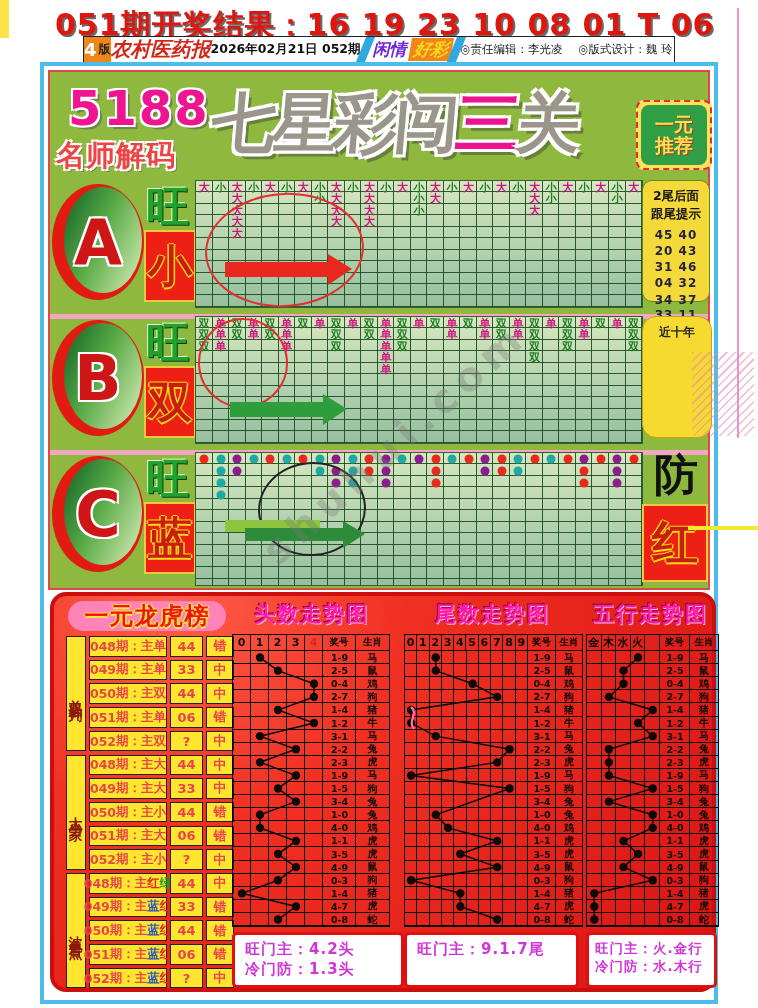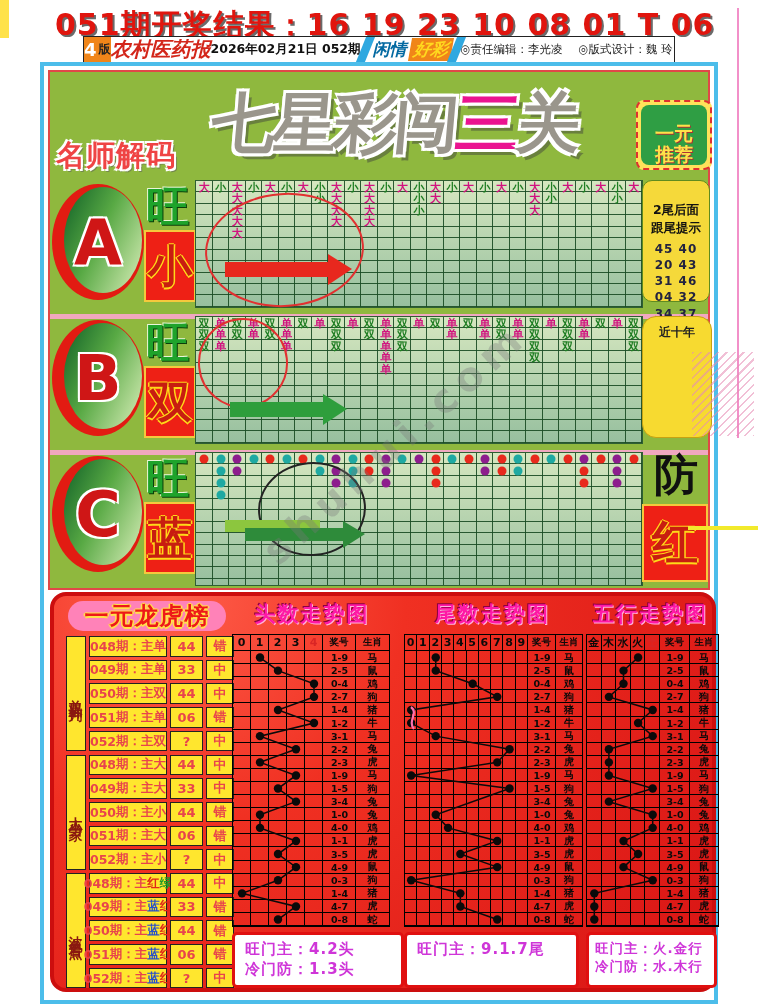--- a/index.html
+++ b/index.html
@@ -12,21 +12,21 @@
   .masthead{position:absolute;left:83px;top:36px;width:592px;height:27px;background:#fff;
             border:1px solid #222;display:flex;align-items:center;box-sizing:border-box;font-size:12px;}
   .page-badge{width:48px;height:100%;background:#f08519;display:flex;align-items:center;justify-content:center;gap:2px;}
   .page-badge .n{color:#fff;font-size:18px;font-weight:900;}
   .page-badge .u{color:#222;font-size:12px;font-weight:700;}
   .paper-name{width:122px;text-align:center;font-family:"DejaVu Serif","Liberation Serif",serif;
               font-size:20px;font-weight:900;font-style:italic;color:#d3261a;white-space:nowrap;}
   .date-issue{width:150px;text-align:center;color:#111;font-size:12.5px;font-weight:700;white-space:nowrap;}
   .col-block{display:flex;align-items:center;height:100%;}
   .stripe{width:9px;height:100%;background:#2fa8e0;transform:skewX(-22deg);}
-  .xianqing{font-size:17px;font-weight:900;font-style:italic;color:#0369a1;padding:16px 3px;white-space:nowrap;}
+  .xianqing{font-size:17px;font-weight:900;font-style:italic;color:#6d28d9;padding:16px 3px;white-space:nowrap;}
   .haocai{font-size:17px;font-weight:900;font-style:italic;color:#ffd91e;background:#f08519;
           padding:0 4px;transform:skewX(-10deg);white-space:nowrap;}
   .credits{margin-left:auto;display:flex;gap:16px;padding-right:8px;color:#222;font-size:11.5px;white-space:nowrap;}
   
   .frame{position:absolute;left:40px;top:62px;width:678px;height:942px;border:4px solid #4cbdea;
          box-sizing:border-box;background:#fff;}
   .green-panel{position:absolute;left:48px;top:70px;width:662px;height:520px;background:#8fb83e;
                border:2px solid #e04848;box-sizing:border-box;}
   .sep{position:absolute;left:0;width:100%;height:5px;background:#f0a8c0;}
   
@@ -34,21 +34,21 @@
     text-shadow:-2px -2px 0 #fff,2px -2px 0 #fff,-2px 2px 0 #fff,2px 2px 0 #fff,4px 4px 0 rgba(90,90,90,.55);}
   .decode{position:absolute;left:56px;top:136px;font-size:29px;font-weight:900;color:#ef4444;letter-spacing:1px;
     text-shadow:-2px -2px 0 #fff,2px -2px 0 #fff,-2px 2px 0 #fff,2px 2px 0 #fff,3px 3px 0 rgba(90,90,90,.5);}
   .big-title{position:absolute;left:212px;top:80px;font-size:64px;font-weight:900;color:#9a968c;
     transform:skewX(-5deg);letter-spacing:-3px;white-space:nowrap;
     text-shadow:-3px -3px 0 #fff,3px -3px 0 #fff,-3px 3px 0 #fff,3px 3px 0 #fff,6px 6px 0 rgba(60,60,60,.45);}
   .big-title .pink{color:#ea1390;}
   .recommend{position:absolute;left:636px;top:100px;width:76px;height:70px;background:#ffe25a;
              border:2px dashed #e03030;border-radius:8px;box-sizing:border-box;padding:3px;}
   .recommend .inner{width:100%;height:100%;background:#2f9e44;border-radius:8px;display:flex;flex-direction:column;
-             align-items:center;justify-content:flex-end;line-height:1.1;}
+             align-items:center;justify-content:center;line-height:1.1;}
   .recommend .inner div{font-size:19px;font-weight:900;color:#ffe24a;text-shadow:1px 1px 0 #a33;}
   
   .section{position:absolute;left:50px;width:666px;}
   .letter-wrap{position:absolute;left:2px;top:6px;width:92px;height:116px;}
   .letter-red{position:absolute;inset:0;background:#e21b12;border-radius:50%;}
   .letter-green{position:absolute;left:12px;top:3px;right:2px;bottom:7px;border-radius:50%;
     background:linear-gradient(115deg,#17672a 5%,#58a944 45%,#cfe9b0 95%);}
   .letter-char{position:absolute;inset:0;display:flex;align-items:center;justify-content:center;
     font-size:62px;font-weight:900;color:#cf1616;
     text-shadow:-2px -2px 0 #fff,2px -2px 0 #fff,-2px 2px 0 #fff,2px 2px 0 #fff;}
@@ -65,21 +65,21 @@
       linear-gradient(to bottom,#d6e7c0,#96bf9e);}
   .mk{position:absolute;font-weight:700;font-size:11px;transform:translate(-50%,-50%);line-height:1;}
   .mag{color:#d1127e;} .grn{color:#1e7d22;}
   .dot{position:absolute;width:9px;height:9px;border-radius:50%;transform:translate(-50%,-50%);}
   .circ{position:absolute;border-radius:50%;background:transparent;}
   .arrow-body{position:absolute;}
   .arrow-head{position:absolute;width:0;height:0;}
   
   .side-panel{position:absolute;left:590px;top:0;width:72px;height:100%;}
   .tips-box{position:absolute;left:2px;top:2px;width:68px;height:122px;background:#f5d93a;border:1px solid #5f8b1f;
-    border-radius:10px;box-sizing:border-box;padding-top:20px;}
+    border-radius:10px;box-sizing:border-box;padding-top:6px;}
   .tips-box .t{font-size:12.5px;font-weight:900;color:#111;text-align:center;line-height:1.45;}
   .tips-box .nrow{font-size:12px;font-weight:900;color:#23233f;text-align:center;letter-spacing:1px;line-height:1.3;margin-top:1px;}
   .decade-box{position:absolute;left:2px;top:2px;width:68px;height:120px;background:#f7da30;border-radius:14px;
     border:1px solid #c8a212;}
   .decade-box .t{font-size:12px;font-weight:700;color:#222;text-align:center;margin-top:7px;}
   .fang{position:absolute;left:6px;top:-4px;width:60px;text-align:center;font-size:44px;font-weight:900;color:#101010;}
   .hong-box{position:absolute;left:2px;top:54px;width:66px;height:78px;background:#ee2015;border:2px solid #f5c93c;
     box-sizing:border-box;display:flex;align-items:center;justify-content:center;}
   .hong-box span{font-size:46px;font-weight:900;color:#c81d10;
     text-shadow:-1.5px 0 #ffd919,1.5px 0 #ffd919,0 -1.5px #ffd919,0 1.5px #ffd919;}
@@ -140,20 +140,21 @@
       <span>◎版式设计：魏 玲</span>
     </div>
   </div>
 
   <div class="frame"></div>
   <div class="green-panel">
     <div class="sep" style="top:242px"></div>
     <div class="sep" style="top:378px"></div>
   </div>
 
+  <div class="code5188">5188</div>
   <div class="decode">名师解码</div>
   <div class="big-title">
     <span>七星彩闯</span><span class="pink">三</span><span>关</span>
   </div>
   <div class="recommend">
     <div class="inner">
       <div>一元</div>
       <div>推荐</div>
     </div>
   </div>

